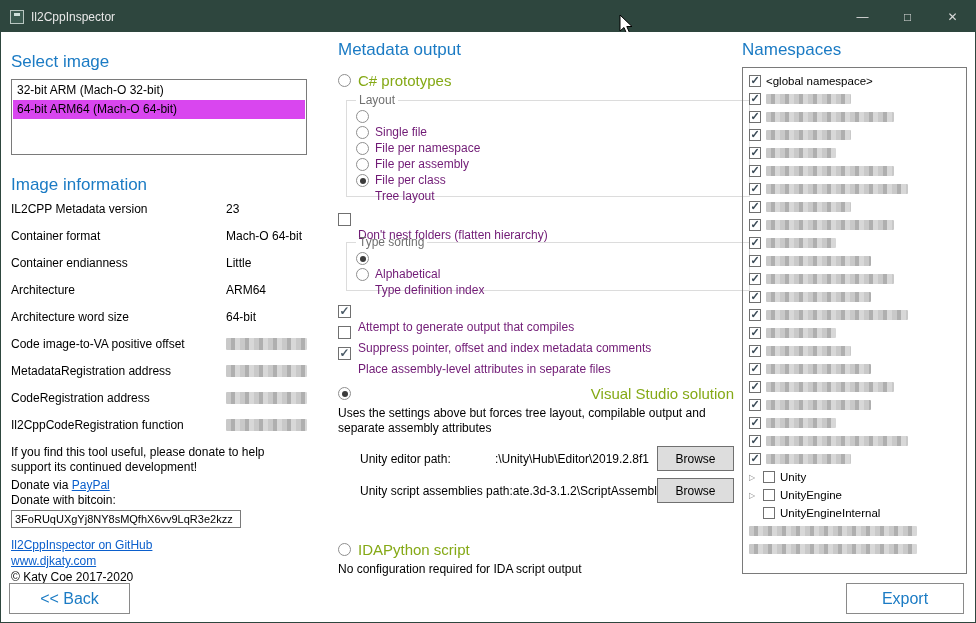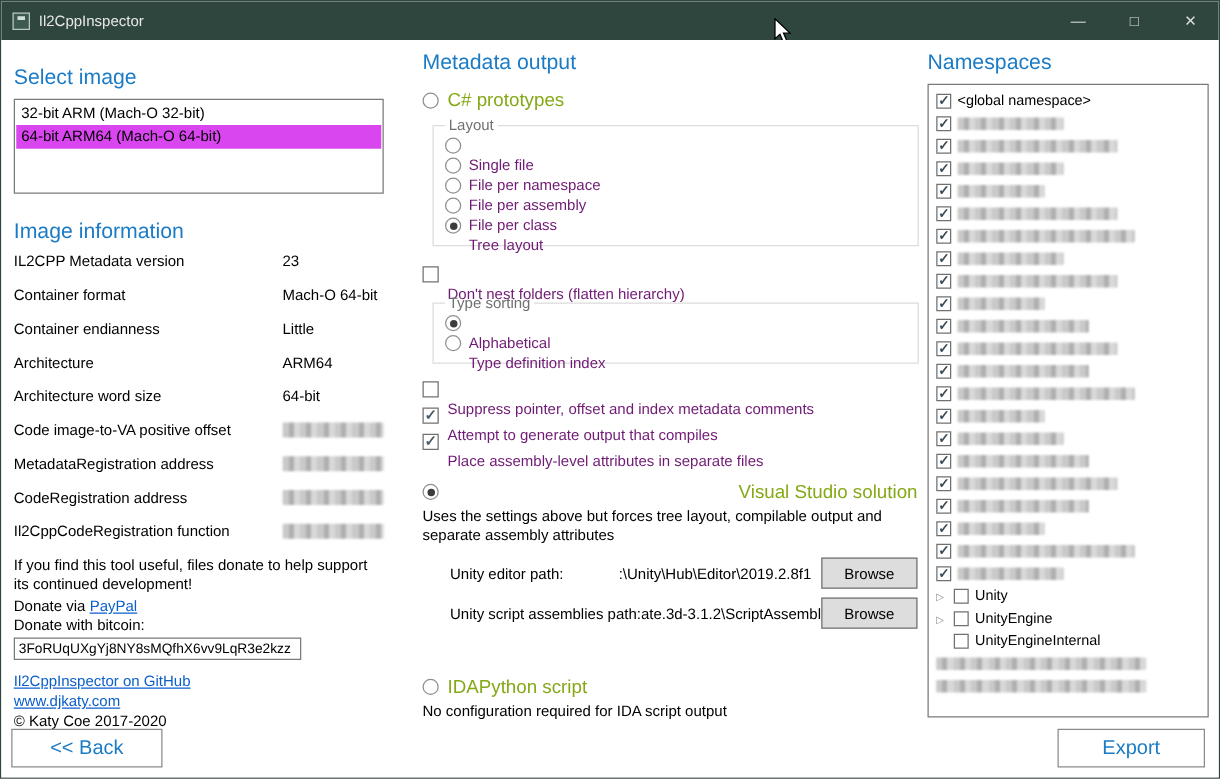--- a/index.html
+++ b/index.html
@@ -45,21 +45,21 @@
   
   .big-btn { position:absolute; height:29px; background:#fff; border:1px solid #8a8a8a; color:#1b7bc4; font-size:16px; font-family:"Liberation Sans",sans-serif; padding:0; }
   .back-btn { left:8px; bottom:8px; width:119px; }
   .export-btn { right:11px; bottom:8px; width:116px; }
 
   
   .section-radio { display:flex; align-items:center; gap:7px; margin:12px 0 4px 0; }
   .green-label { color:#85a916; font-size:15px; }
   .radio { width:11px; height:11px; border:1px solid #8f8f8f; border-radius:50%; background:#fff; flex:none; position:relative; display:inline-block; }
   .radio.sel::after { content:""; position:absolute; left:2.5px; top:2.5px; width:6px; height:6px; border-radius:50%; background:#3c3c3c; }
-  .groupbox { border:1px solid #dcdcdc; margin:4px 0 0 8px; padding:1px 9px 7px 9px; width:369px; }
+  .groupbox { border:1px solid #dcdcdc; margin:4px 0 0 8px; padding:1px 24px 7px 9px; width:369px; }
   .groupbox legend { font-size:12px; color:#707070; padding:0 3px; }
   .radio-row { display:flex; align-items:center; gap:6px; margin:1px 0; font-size:12px; height:15px; }
   .opt-label { font-size:12px; color:#701a75; white-space:nowrap;margin-top:31px; }
   .cb { width:11px; height:11px; border:1px solid #707070; background:#fff; flex:none; position:relative; display:inline-block; }
   .cb.on::after { content:"\2713"; position:absolute; left:0.5px; top:-2px; font-size:12px; font-weight:bold; color:#4a5a66; }
   .check-row { display:flex; align-items:center; gap:7px; font-size:12px; margin:5px 0; height:16px; }
   .flatten-wrap { margin:14px 0 8px 0; }
   .opt-checks { margin-top:12px; }
   .vs-section { margin-top:24px;justify-content:space-between; }
   .vs-desc { font-size:12px; line-height:15px; margin:2px 0 10px 0; width:392px; }
@@ -146,21 +146,21 @@
           <div class="info-row">
             <span class="info-label">CodeRegistration address</span>
             <span class="redacted"></span>
           </div>
           <div class="info-row">
             <span class="info-label">Il2CppCodeRegistration function</span>
             <span class="redacted"></span>
           </div>
         </div>
 
-      <p class="donate-msg">If you find this tool useful, files donate to help support its continued development!</p>
+      <p class="donate-msg">If you find this tool useful, please donate to help support its continued development!</p>
       <p class="donate-line"><span>Donate via </span><a class="link">PayPal</a></p>
       <p class="donate-line">Donate with bitcoin:</p>
       <input class="bitcoin" value="3FoRUqUXgYj8NY8sMQfhX6vv9LqR3e2kzz" style="">
 
       <p class="link-line"><a class="link">Il2CppInspector on GitHub</a></p>
       <p class="link-line"><a class="link">www.djkaty.com</a></p>
       <p class="copyright">© Katy Coe 2017-2020</p>
     </div>
 
     <div class="col-mid">
@@ -213,26 +213,26 @@
             </div>
             <div class="radio-row">
               <span class="radio"></span>
               <span class="opt-label">Type definition index</span>
             </div>
           </div>
       </fieldset>
 
       <div class="opt-checks" id="option-checkboxes">
           <div class="check-row">
+            <span class="cb on"></span>
+            <span class="opt-label">Attempt to generate output that compiles</span>
+          </div>
+          <div class="check-row">
             <span class="cb"></span>
             <span class="opt-label">Suppress pointer, offset and index metadata comments</span>
-          </div>
-          <div class="check-row">
-            <span class="cb on"></span>
-            <span class="opt-label">Attempt to generate output that compiles</span>
           </div>
           <div class="check-row">
             <span class="cb on"></span>
             <span class="opt-label">Place assembly-level attributes in separate files</span>
           </div>
         </div>
 
       <div class="section-radio vs-section">
         <span class="radio sel" id="vs-radio"></span>
         <span class="green-label">Visual Studio solution</span>

